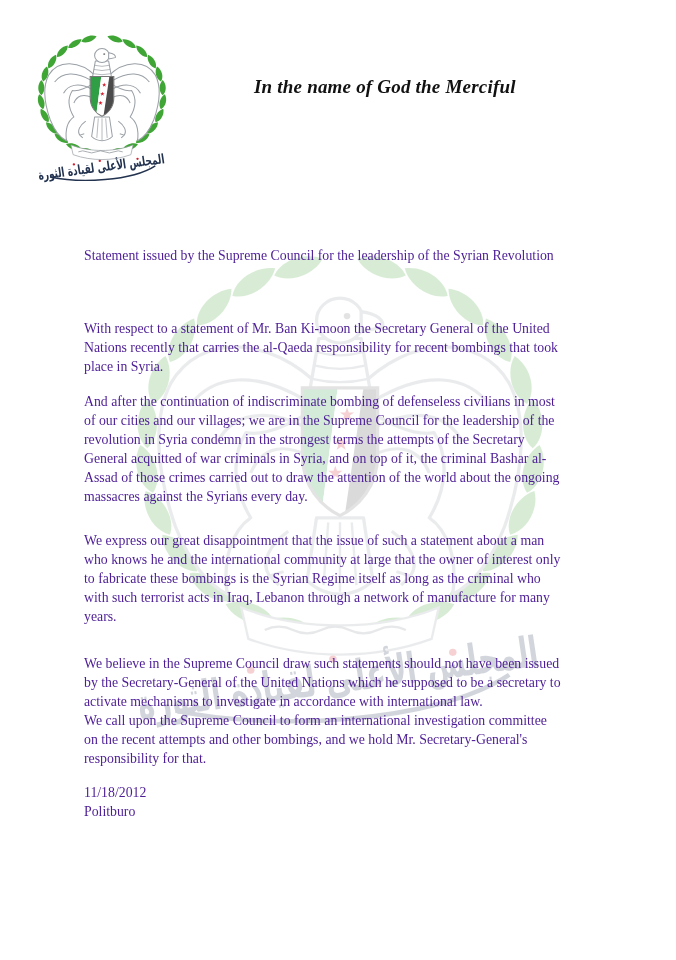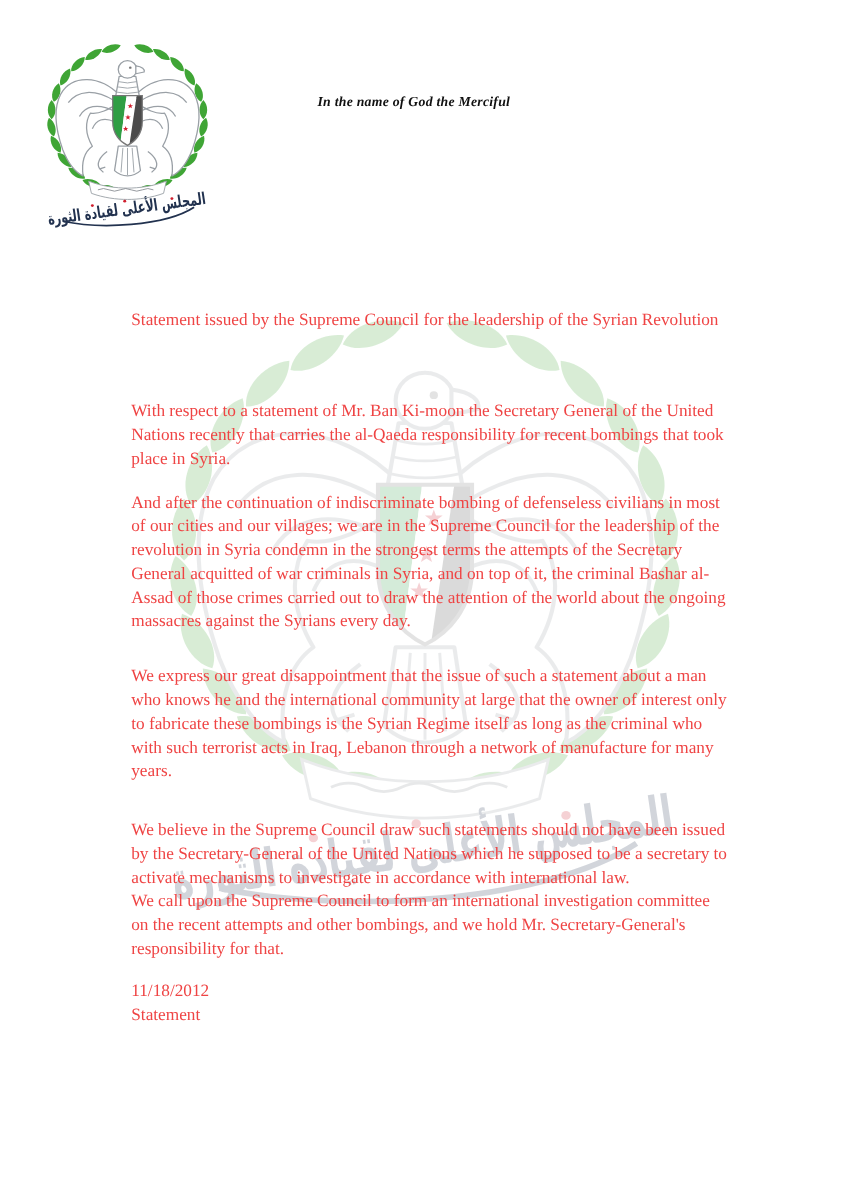--- a/index.html
+++ b/index.html
@@ -13,26 +13,26 @@
   
   .logo{position:absolute;left:28px;top:22px;width:148px;height:162px;}
   .logo svg{width:100%;height:100%;}
   .watermark{position:absolute;left:105px;top:213px;width:470px;height:520px;opacity:0.2;pointer-events:none;}
   .watermark svg{width:100%;height:100%;}
   
   .title{
     position:absolute;left:254px;top:76px;margin:0;
     font-family:"Liberation Serif","DejaVu Serif",serif;
     font-style:italic;font-weight:bold;
-    font-size:11px;color:#111;letter-spacing:0.2px;
+    font-size:19px;color:#111;letter-spacing:0.2px;
   }
   
   .body{
-    position:absolute;left:105px;top:246px;width:492px;
-    font-size:13.8px;line-height:19px;color:#ef4444;
+    position:absolute;left:84px;top:246px;width:492px;
+    font-size:13.8px;line-height:19px;color:#4c1d95;
   }
   .body p{margin:0;white-space:pre-line;}
   .p1{margin-top:54px !important;}
   .p2{margin-top:16px !important;}
   .p3{margin-top:25px !important;}
   .p4{margin-top:28px !important;}
   .p5{margin-top:0 !important;}
   .footer{margin-top:15px;}
   .footer p{margin:0;}
 </style>
@@ -154,17 +154,17 @@
 with such terrorist acts in Iraq, Lebanon through a network of manufacture for many
 years.</p>
     <p class="p4">We believe in the Supreme Council draw such statements should not have been issued
 by the Secretary-General of the United Nations which he supposed to be a secretary to
 activate mechanisms to investigate in accordance with international law.</p>
     <p class="p5">We call upon the Supreme Council to form an international investigation committee
 on the recent attempts and other bombings, and we hold Mr. Secretary-General's
 responsibility for that.</p>
     <div class="footer">
       <p>11/18/2012</p>
-      <p>Statement</p>
+      <p>Politburo</p>
     </div>
   </div>
 
 </div>
 
 </body></html>

